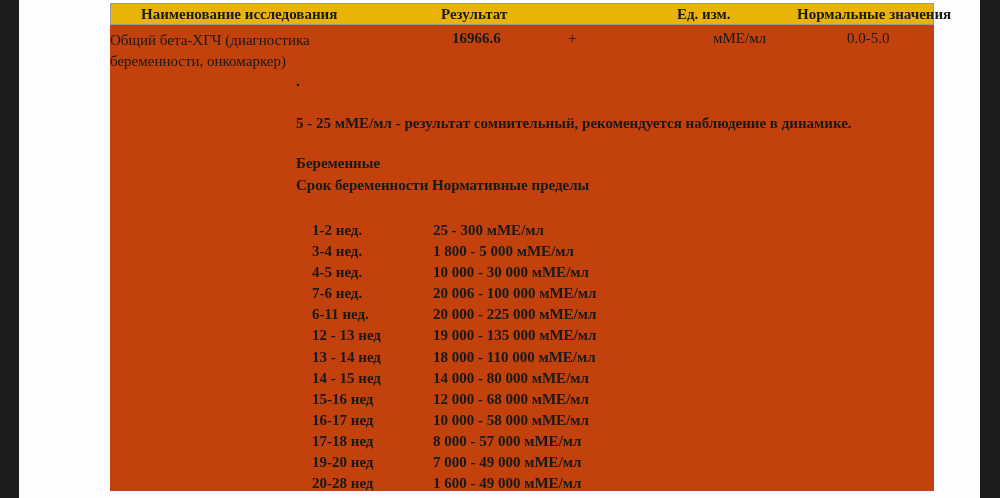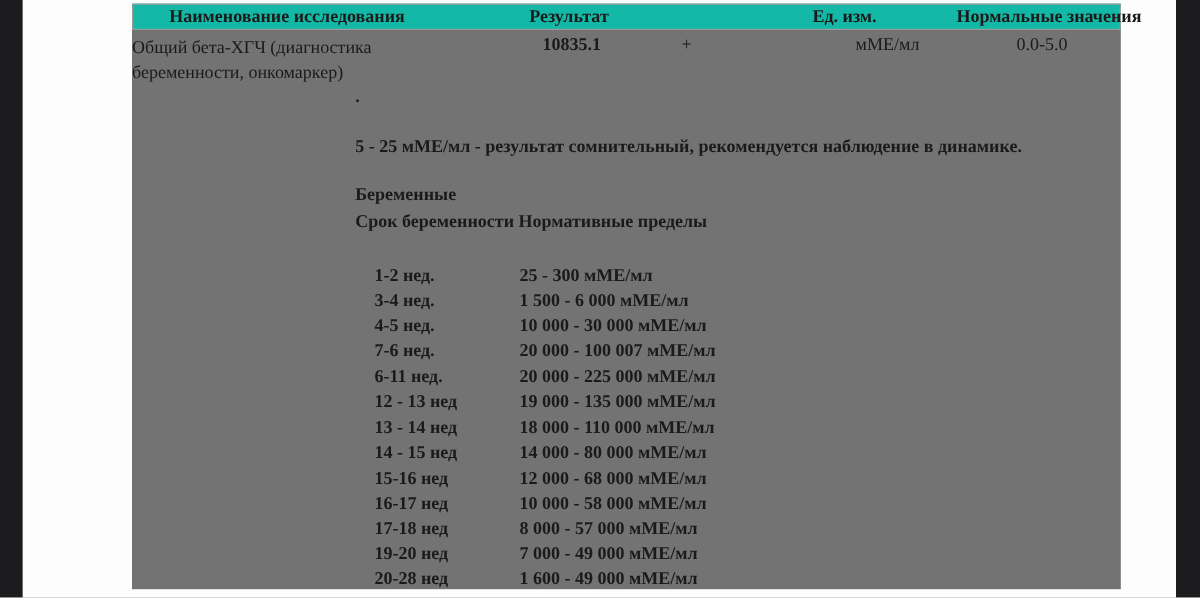--- a/index.html
+++ b/index.html
@@ -8,32 +8,32 @@
       background: #ffffff;
       font-family: "Liberation Serif", "DejaVu Serif", serif;
       color: #1a1a1a;
     }
     .side-left { position: absolute; left: 0; top: 0; width: 19px; height: 498px; background: #1c1c1e; }
     .side-right { position: absolute; left: 980px; top: 0; width: 20px; height: 498px; background: #1c1c1e; }
     .page { position: absolute; left: 19px; top: 0; width: 961px; height: 498px; background: #fdfdfd; }
 
     .header {
       position: absolute; left: 110px; top: 3px; width: 824px; height: 22px;
-      background: #14b8a6; border: 1px solid #9a9a9a; box-sizing: border-box;
+      background: #eab308; border: 1px solid #9a9a9a; box-sizing: border-box;
       font-weight: bold; font-size: 15px;
     }
     .header span { position: absolute; top: 2px; white-space: nowrap; }
     .h-name { left: 30px; }
     .h-result { left: 330px; }
     .h-unit { left: 566px; }
     .h-norm { left: 650px; margin-left: 36px; }
 
     .content {
       position: absolute; left: 110px; top: 25px; width: 824px; height: 466px;
-      background: #737373;
+      background: #c2410c;
     }
     .row-text { position: absolute; font-size: 15px; white-space: nowrap; }
     .test-name { left: 0px; top: 5px; line-height: 21px; }
     .test-result { left: 342px; top: 5px; font-weight: bold; }
     .test-flag { left: 458px; top: 5px; }
     .test-unit { left: 566px; top: 5px; margin-left: 37px; }
     .test-norm { left: 709px; top: 5px; margin-left: 28px; }
 
     .note { position: absolute; left: 186px; font-weight: bold; font-size: 15px; white-space: nowrap; }
     .dot { top: 48px; }
@@ -58,46 +58,46 @@
   <span class="h-result">Результат</span>
   <span class="h-unit">Ед. изм.</span>
   <span class="h-norm">Нормальные значения</span>
 </div>
 
 <div class="content">
   <div class="row-text test-name">
     <div>Общий бета-ХГЧ (диагностика</div>
     <div>беременности, онкомаркер)</div>
   </div>
-  <div class="row-text test-result">10835.1</div>
+  <div class="row-text test-result">16966.6</div>
   <div class="row-text test-flag">+</div>
   <div class="row-text test-unit">мМЕ/мл</div>
   <div class="row-text test-norm">0.0-5.0</div>
 
   <div class="note dot">.</div>
   <div class="note note-doubtful">5 - 25 мМЕ/мл - результат сомнительный, рекомендуется наблюдение в динамике.</div>
   <div class="note preg-title">Беременные</div>
   <div class="note preg-header">Срок беременности  Нормативные пределы</div>
 
   <div class="tbl">
     <div class="tbl-row">
         <span class="term">1-2 нед.</span>
         <span class="range">25 - 300 мМЕ/мл</span>
       </div>
     <div class="tbl-row">
         <span class="term">3-4 нед.</span>
-        <span class="range">1 500 - 6 000 мМЕ/мл</span>
+        <span class="range">1 800 - 5 000 мМЕ/мл</span>
       </div>
     <div class="tbl-row">
         <span class="term">4-5 нед.</span>
         <span class="range">10 000 - 30 000 мМЕ/мл</span>
       </div>
     <div class="tbl-row">
         <span class="term">7-6 нед.</span>
-        <span class="range">20 000 - 100 007 мМЕ/мл</span>
+        <span class="range">20 006 - 100 000 мМЕ/мл</span>
       </div>
     <div class="tbl-row">
         <span class="term">6-11 нед.</span>
         <span class="range">20 000 - 225 000 мМЕ/мл</span>
       </div>
     <div class="tbl-row">
         <span class="term">12 - 13 нед</span>
         <span class="range">19 000 - 135 000 мМЕ/мл</span>
       </div>
     <div class="tbl-row">

